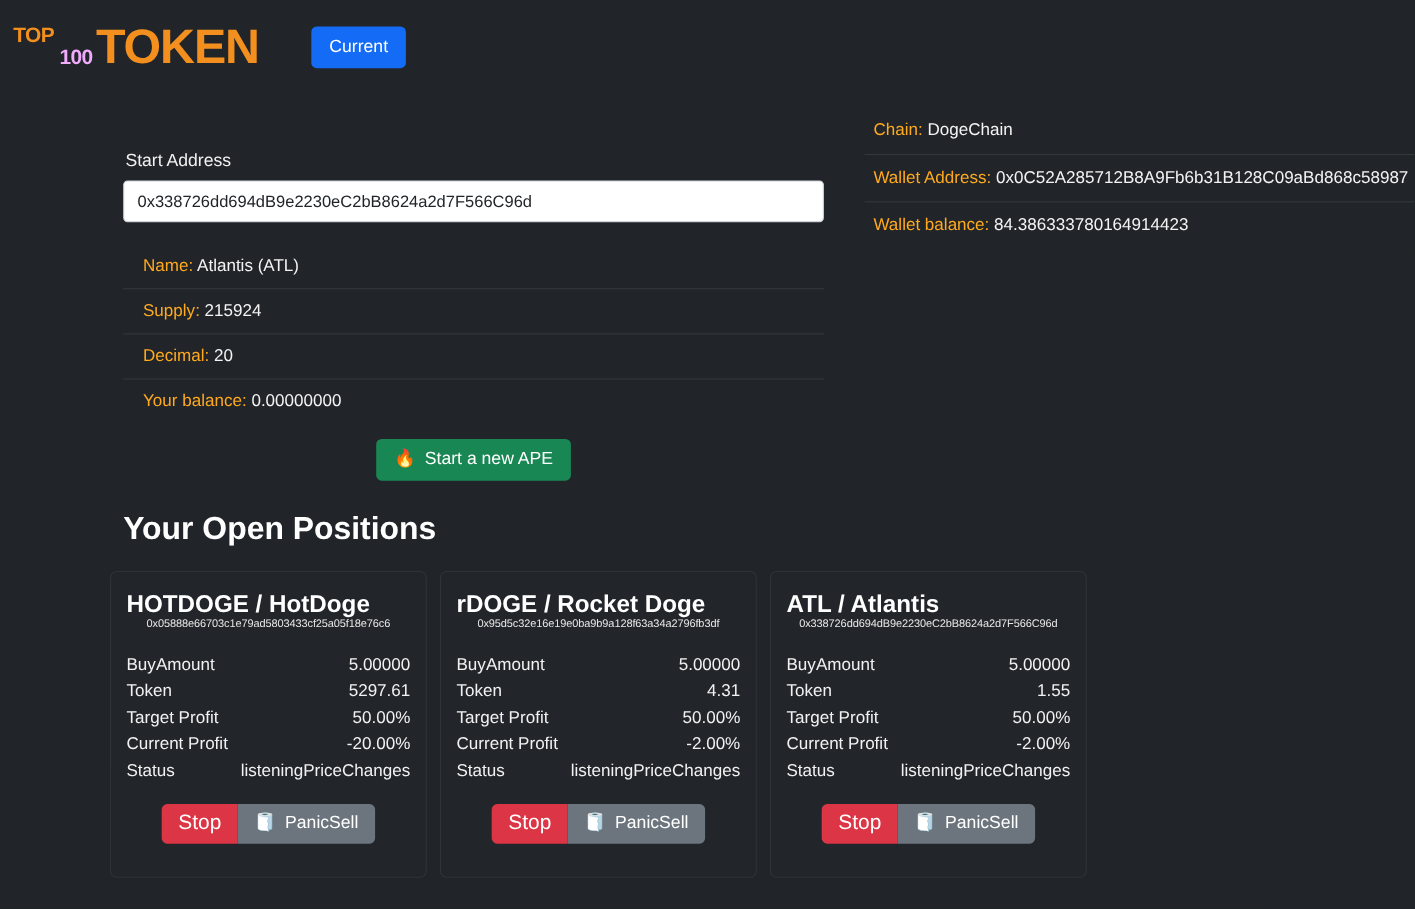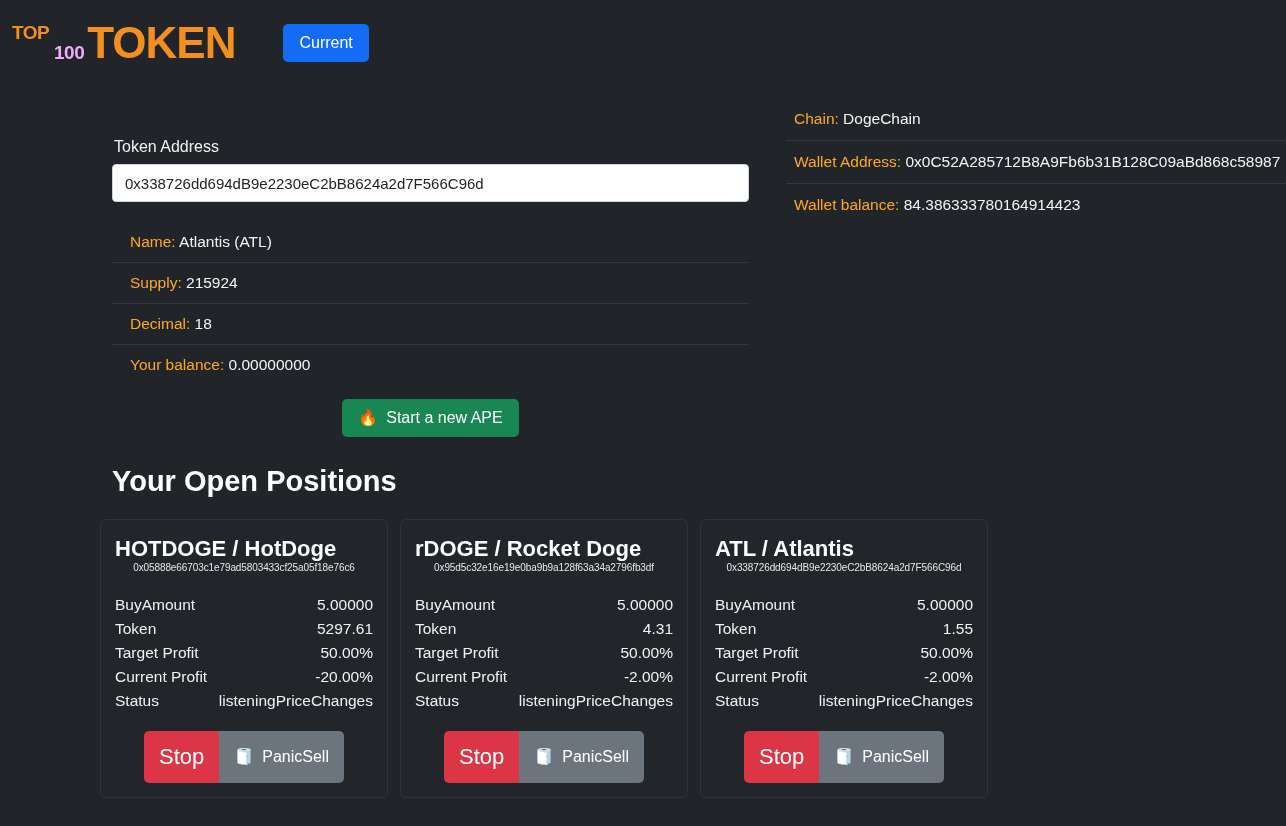--- a/index.html
+++ b/index.html
@@ -186,23 +186,23 @@
     display: flex;
     justify-content: center;
     margin-top: 18px;
   }
   .btn-group { display: inline-flex; }
   .btn-stop {
     background: #dc3545;
     color: #ffffff;
     border: none;
     border-radius: 5px 0 0 5px;
-    font-size: 22px;
-    font-family: "Liberation Sans", sans-serif;
-    padding: 13px 15px;
+    font-size: 19px;
+    font-family: "Liberation Sans", sans-serif;
+    padding: 7px 15px;
     cursor: pointer;
   }
   .btn-panic {
     background: #6c757d;
     color: #ffffff;
     border: none;
     border-radius: 0 5px 5px 0;
     font-size: 16px;
     font-family: "Liberation Sans", sans-serif;
     padding: 9px 15px;
@@ -222,27 +222,27 @@
       <span class="logo-100">100</span>
     </div>
     <span class="logo-token">TOKEN</span>
   </div>
   <button class="settings-btn">Current</button>
 </div>
 
 <div class="main">
 
   <div class="col-left">
-    <div class="field-label">Token Address</div>
+    <div class="field-label">Start Address</div>
     <input class="token-input" type="text" value="0x338726dd694dB9e2230eC2bB8624a2d7F566C96d" style="">
 
     <div class="info-list" id="token-info-list">
         <div class="info-row"><span class="info-key">Name:</span><span class="info-val"> Atlantis (ATL)</span></div>
         <div class="info-row"><span class="info-key">Supply:</span><span class="info-val"> 215924</span></div>
-        <div class="info-row"><span class="info-key">Decimal:</span><span class="info-val"> 18</span></div>
+        <div class="info-row"><span class="info-key">Decimal:</span><span class="info-val"> 20</span></div>
         <div class="info-row"><span class="info-key">Your balance:</span><span class="info-val"> 0.00000000</span></div>
       </div>
 
     <div class="ape-wrap">
       <button class="ape-btn">
         <span class="emoji">🔥</span>
         <span>Start a new APE</span>
       </button>
     </div>
   </div>

